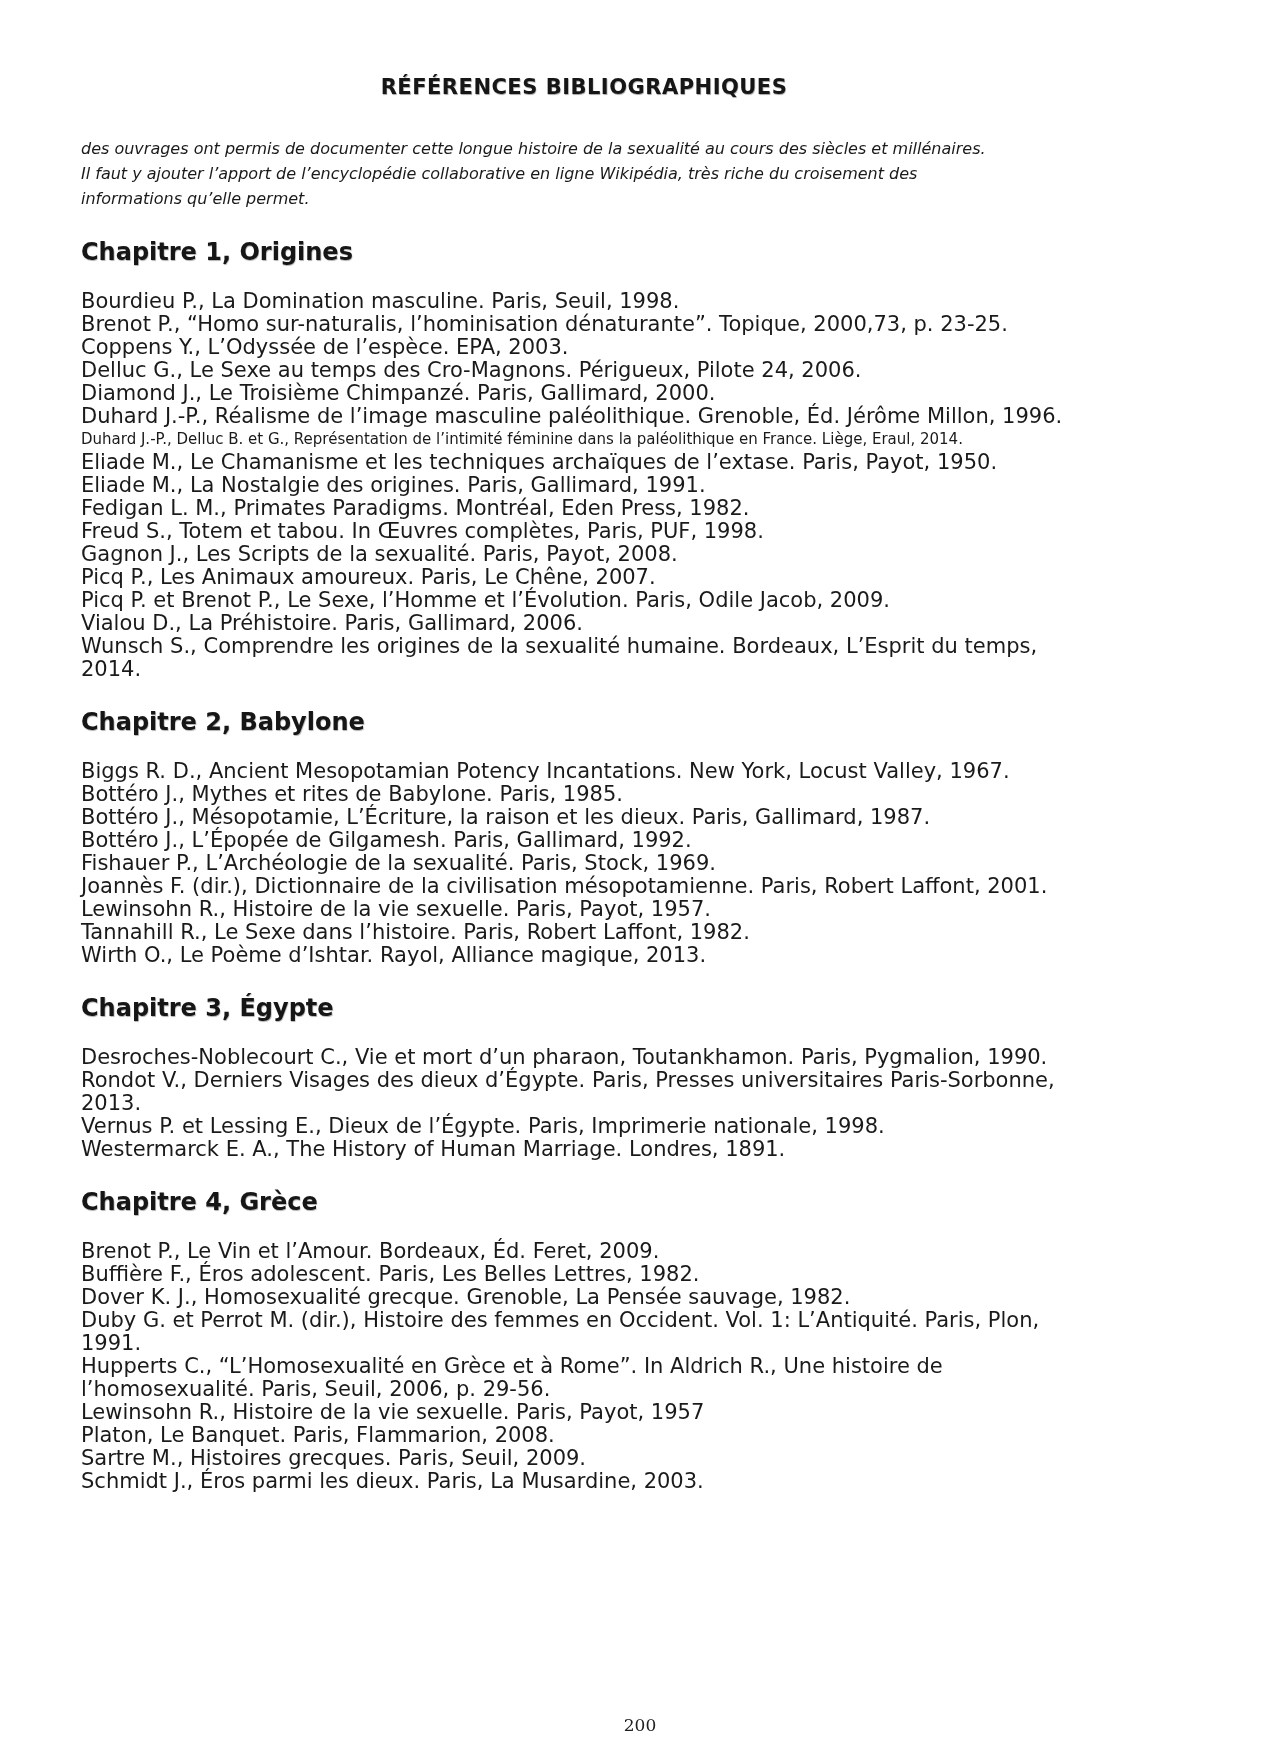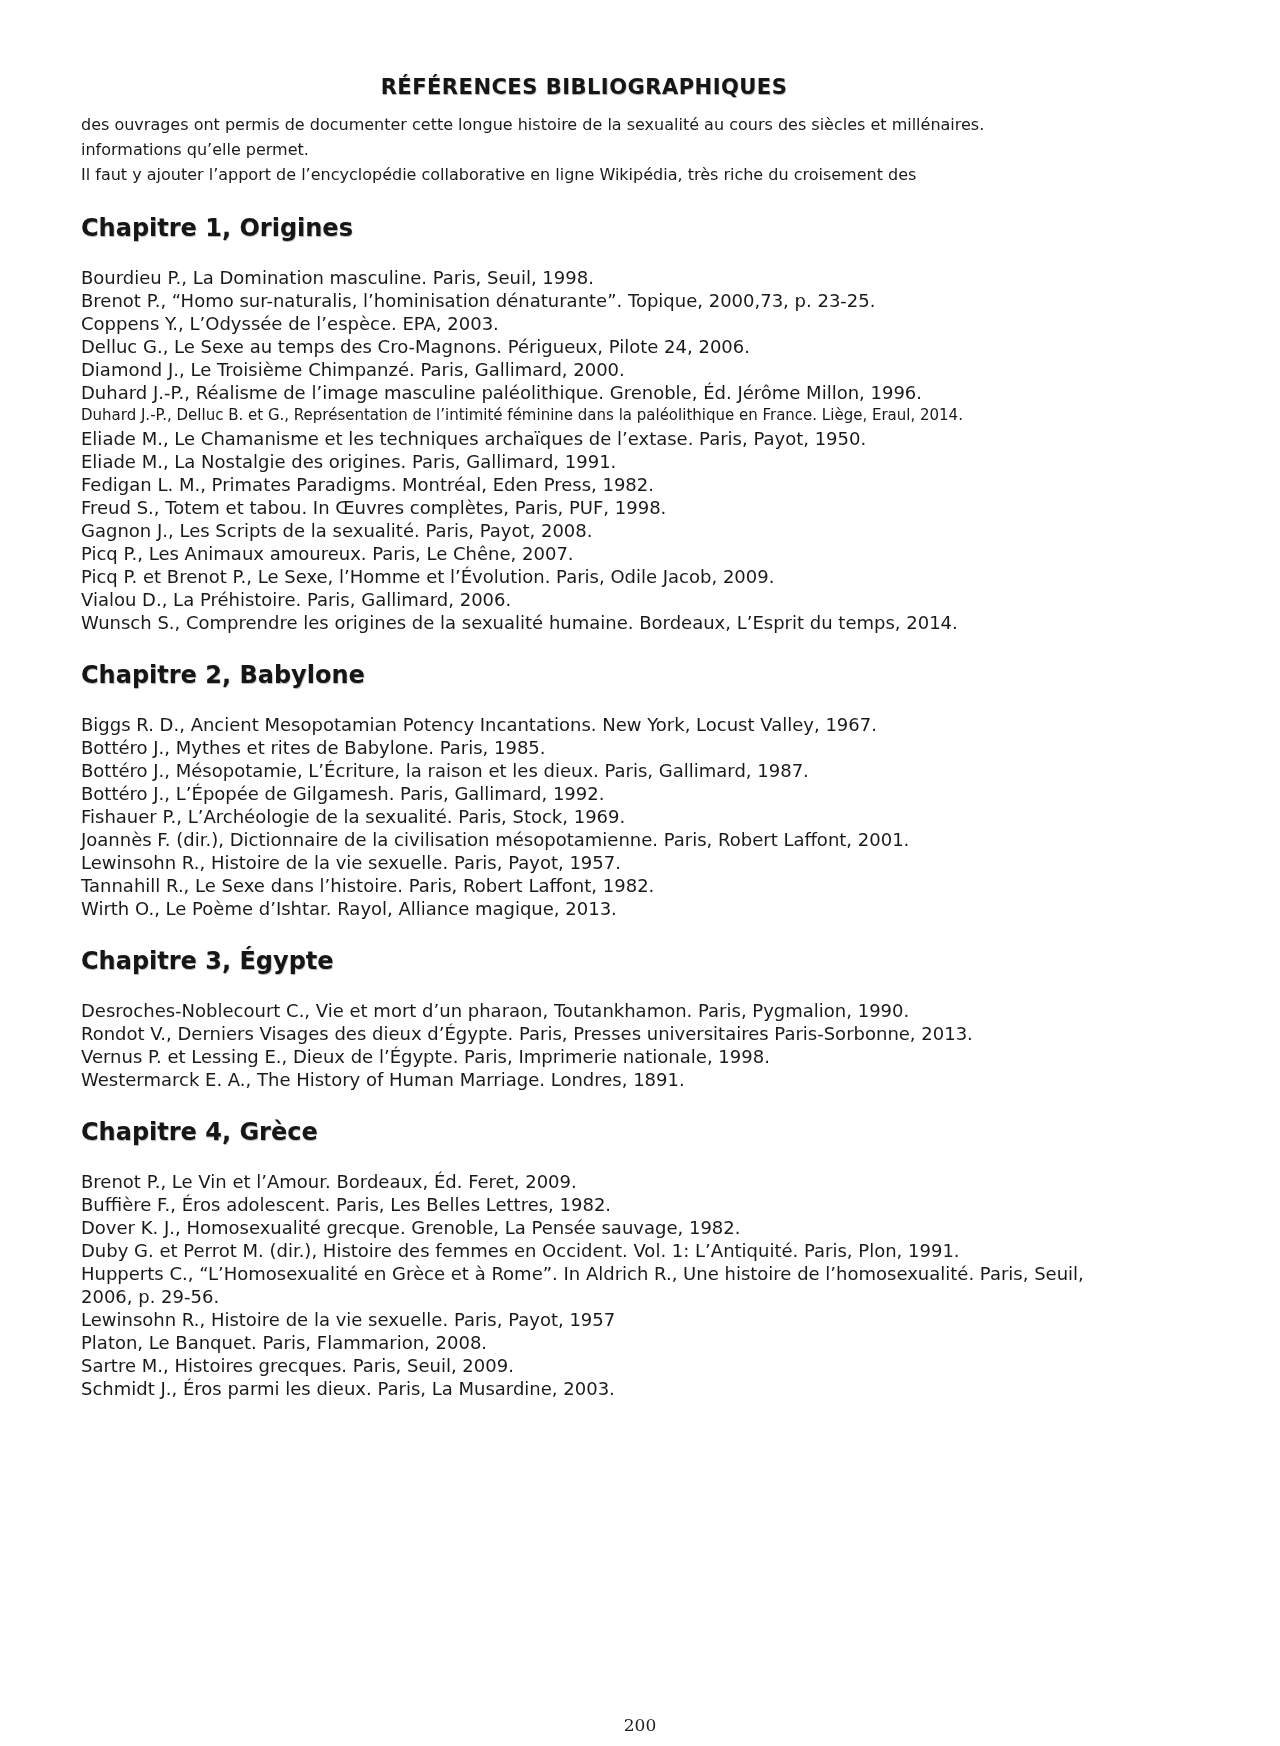--- a/index.html
+++ b/index.html
@@ -31,41 +31,42 @@
     margin: 58px 0 0 0;
     font-size: 21px;
     line-height: 26px;
     font-weight: bold;
     text-align: center;
     letter-spacing: 0.5px;
     color: #161616;
     text-shadow: 0.6px 0.8px 0.8px rgba(0,0,0,0.35);
   }
   .intro {
-    margin-top: 12px;
+    margin-top: 36px;
+    font-style: italic;
     font-size: 16px;
     line-height: 25px;
   }
   .intro .intro-line {
     white-space: nowrap;
   }
   section h2.chapter-heading {
     margin: 30px 0 0 0;
     font-size: 24px;
     line-height: 23px;
     font-weight: bold;
     color: #161616;
     text-shadow: 0.6px 0.8px 0.8px rgba(0,0,0,0.3);
   }
   .entries {
     margin-top: 26px;
   }
   p.entry {
     margin: 0;
-    font-size: 18px;
+    font-size: 21px;
     line-height: 23px;
   }
   p.entry.small {
     font-size: 15px;
   }
   .page-number {
     position: absolute;
     left: 0;
     top: 1687px;
     width: 1280px;
@@ -78,22 +79,22 @@
 </style>
 </head>
 <body>
 
 <div class="page">
   <div class="content">
     <h1 class="doc-title">RÉFÉRENCES BIBLIOGRAPHIQUES</h1>
 
     <div class="intro">
       <div class="intro-line">des ouvrages ont permis de documenter cette longue histoire de la sexualité au cours des siècles et millénaires.</div>
+      <div class="intro-line">Il faut y ajouter l’apport de l’encyclopédie collaborative en ligne Wikipédia, très riche du croisement des</div>
       <div class="intro-line">informations qu’elle permet.</div>
-      <div class="intro-line">Il faut y ajouter l’apport de l’encyclopédie collaborative en ligne Wikipédia, très riche du croisement des</div>
     </div>
 
     <div id="sections">
         <section>
           <h2 class="chapter-heading">Chapitre 1, Origines</h2>
           <div class="entries">
             <p class="entry">Bourdieu P., La Domination masculine. Paris, Seuil, 1998.</p>
             <p class="entry">Brenot P., “Homo sur-naturalis, l’hominisation dénaturante”. Topique, 2000,73, p. 23-25.</p>
             <p class="entry">Coppens Y., L’Odyssée de l’espèce. EPA, 2003.</p>
             <p class="entry">Delluc G., Le Sexe au temps des Cro-Magnons. Périgueux, Pilote 24, 2006.</p>

